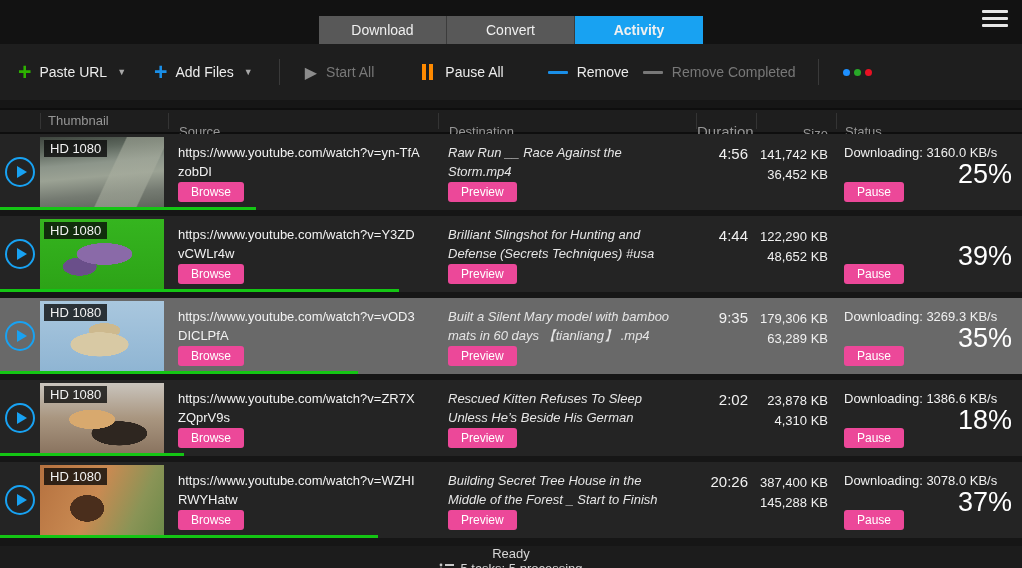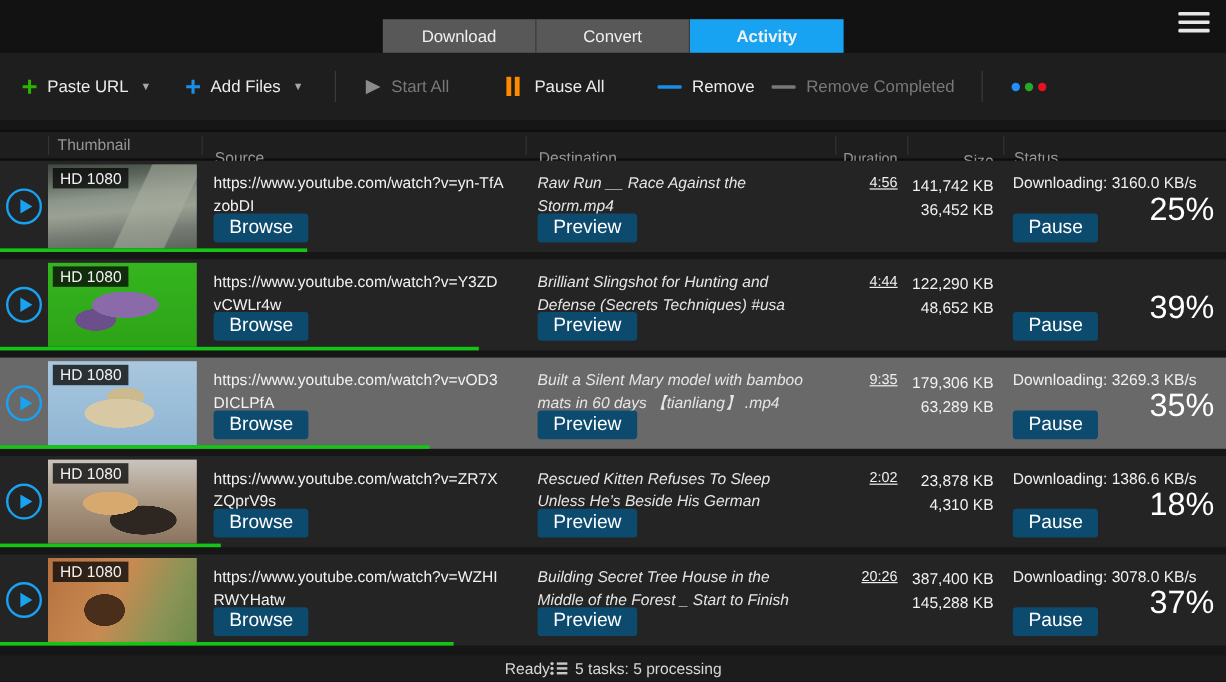--- a/index.html
+++ b/index.html
@@ -92,36 +92,36 @@
       radial-gradient(ellipse 46px 20px at 64% 72%, #2e2620 0 60%, rgba(0,0,0,0) 61%),
       linear-gradient(180deg, #c9c4bd 0%, #a99680 50%, #8a7460 100%); }
   .thumb-5 { background:
       radial-gradient(ellipse 28px 22px at 38% 62%, #4a2e1c 0 60%, rgba(0,0,0,0) 61%),
       linear-gradient(115deg, #b5713f 0%, #c98a52 45%, #8a9456 76%, #6d8a4a 100%); }
 
   .c-source, .c-dest { position:relative; padding:9px 18px 0 10px; font-size:13px; line-height:19px; }
   .src-text { word-break:break-all; max-height:38px; overflow:hidden; color:#f2f2f2; }
   .dest-text { max-height:38px; overflow:hidden; color:#e5e5e5;font-style:italic; }
   .gbtn {
-    position:absolute; left:10px; bottom:8px; background:#0c4a6e; color:#ffffff;
-    border:none; font-size:16px; font-family:"Liberation Sans", sans-serif;
+    position:absolute; left:10px; bottom:8px; background:#ec4899; color:#ffffff;
+    border:none; font-size:12px; font-family:"Liberation Sans", sans-serif;
     padding:3px 13px; border-radius:3px; cursor:pointer;
   }
-  .c-dur  { padding:11px 8px 0 0; text-align:right; font-size:12px;text-decoration:underline; }
+  .c-dur  { padding:11px 8px 0 0; text-align:right; font-size:15px; }
   .c-size { padding:11px 8px 0 0; text-align:right; font-size:13px; line-height:20px; }
   .c-status { position:relative; padding:11px 12px 0 8px; font-size:13px; }
   .pct { position:absolute; right:10px; top:25px; font-size:27px; color:#ffffff; }
   .c-status .gbtn { left:8px;margin-top:44px; }
   .progress { position:absolute; left:0; bottom:0; height:3px; background:#14c514; }
 
   
   .statusbar {
     position:absolute; left:0; bottom:0; width:100%; height:22px; background:#1c1c1c;
-    display:flex; align-items:center; justify-content:center;
-    padding:0 8px; font-size:13px; color:#d6d6d6;
+    display:flex; align-items:center; justify-content:flex-start;
+    padding:0 8px; font-size:13px; color:#d6d6d6;flex-direction:column;
   }
   .sb-right { display:flex; align-items:center; gap:6px; }
 </style>
 </head>
 <body>
 
 <div class="topbar">
   <div class="tabs">
     <div class="tab">Download</div>
     <div class="tab">Convert</div>

